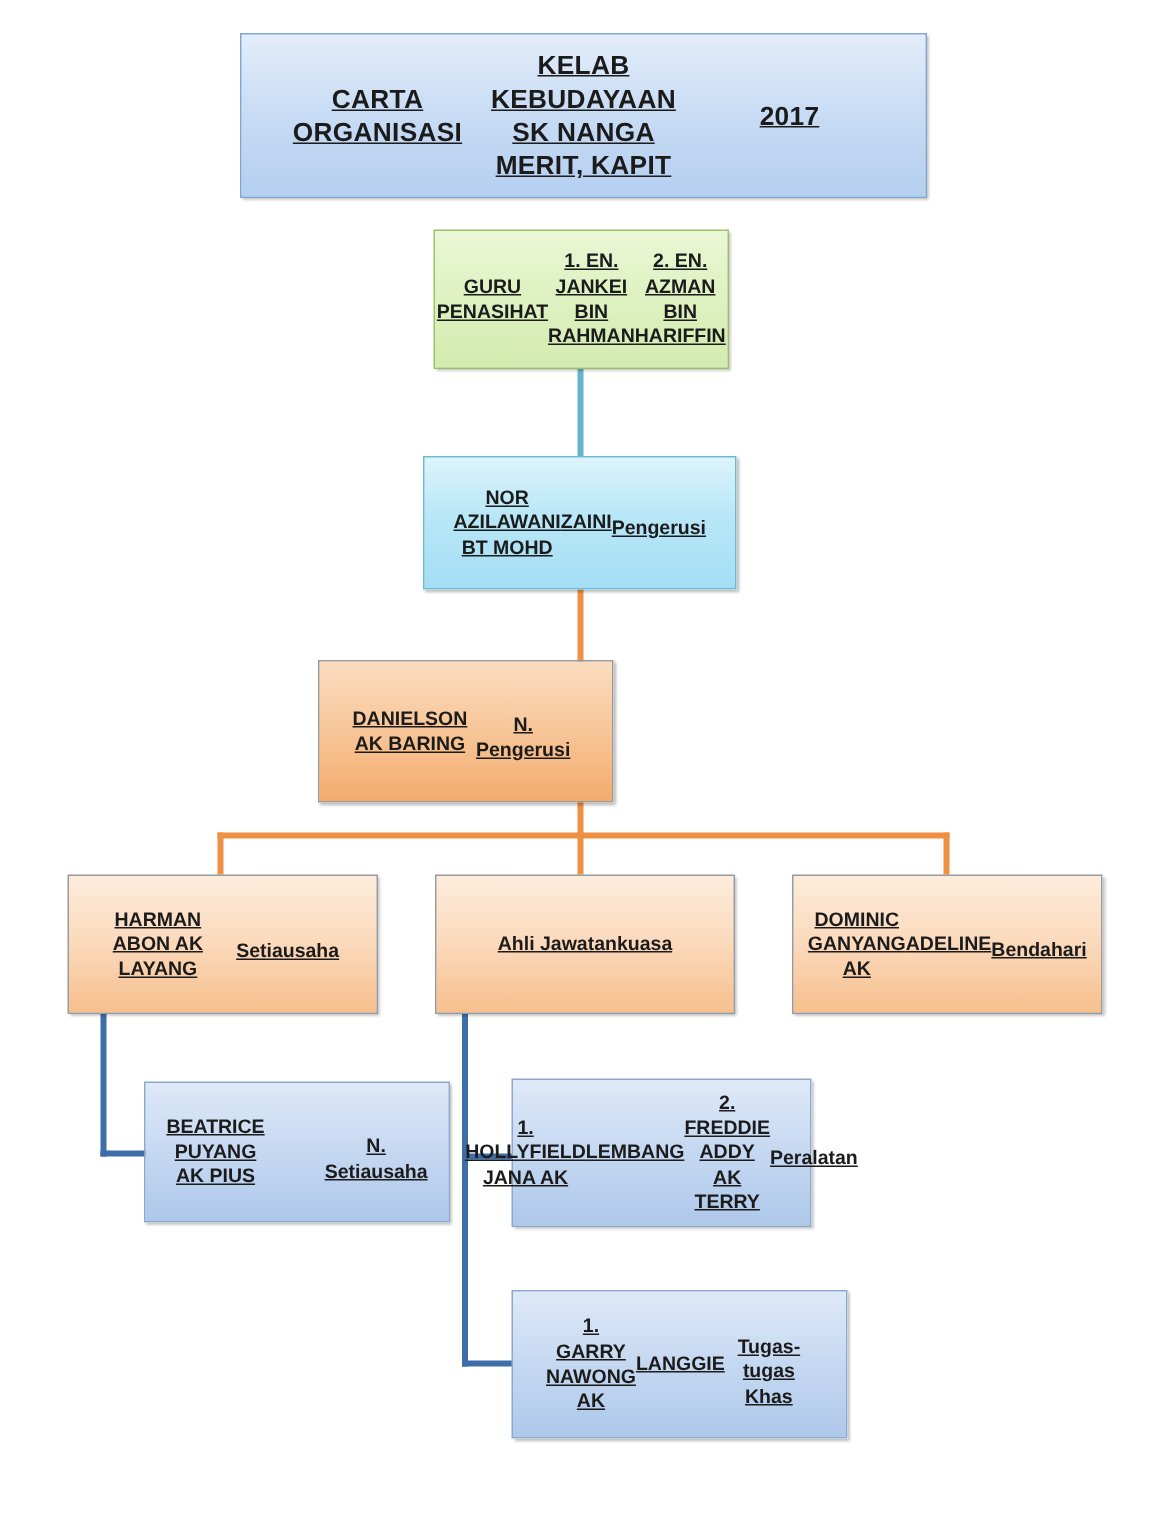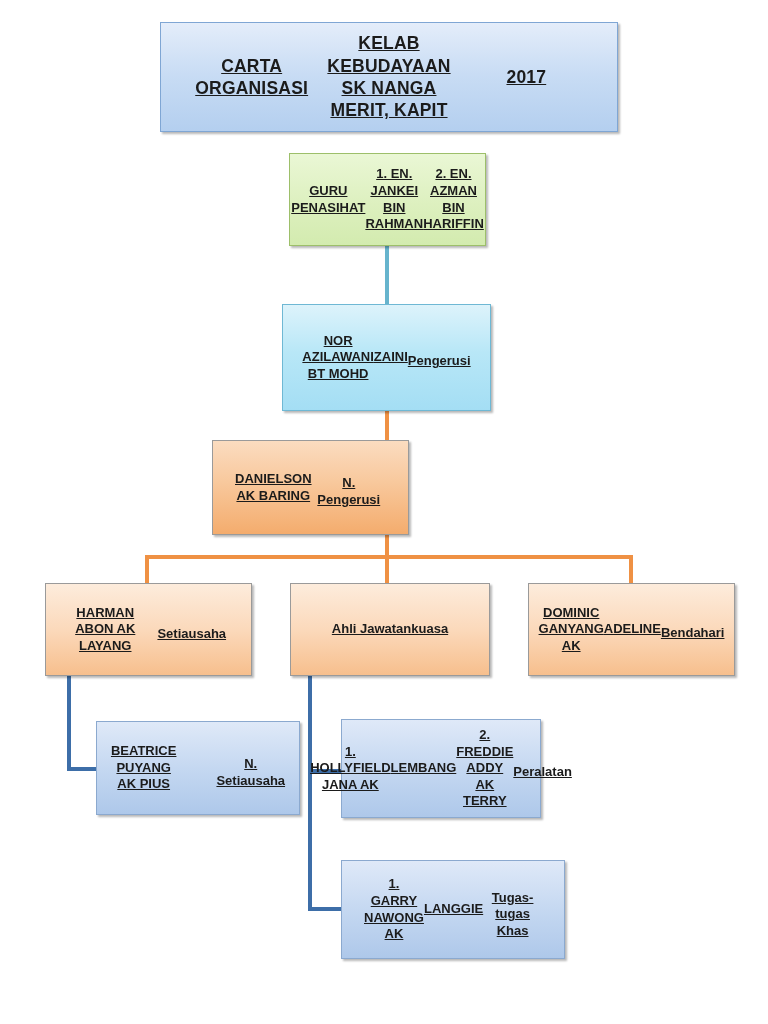--- a/index.html
+++ b/index.html
@@ -113,21 +113,21 @@
     <span class="ln t-title">KELAB KEBUDAYAAN SK NANGA MERIT, KAPIT</span>
     <span class="ln t-title">2017</span>
   </div>
 
   <div class="node green" style="left:289px; top:153px; width:197px; height:93px;">
     <span class="ln t-head">GURU PENASIHAT</span>
     <span class="ln t-body">1. EN. JANKEI BIN RAHMAN</span>
     <span class="ln t-body">2. EN. AZMAN BIN HARIFFIN</span>
   </div>
 
-  <div class="node cyan" style="left:282px; top:304px; width:209px; height:107px;">
+  <div class="node cyan" style="left:282px; top:304px; width:209px; height:89px;">
     <span class="ln t-head">NOR AZILAWANI BT MOHD</span>
     <span class="ln t-head">ZAINI</span>
     <span class="ln t-body" style="margin-top:8px;">Pengerusi</span>
   </div>
 
   <div class="node orange-deep" style="left:166px; top:440px; width:197px; height:95px;margin-left:46px;">
     <span class="ln t-head">DANIELSON AK BARING</span>
     <span class="ln t-body" style="margin-top:9px;">N. Pengerusi</span>
   </div>
 

